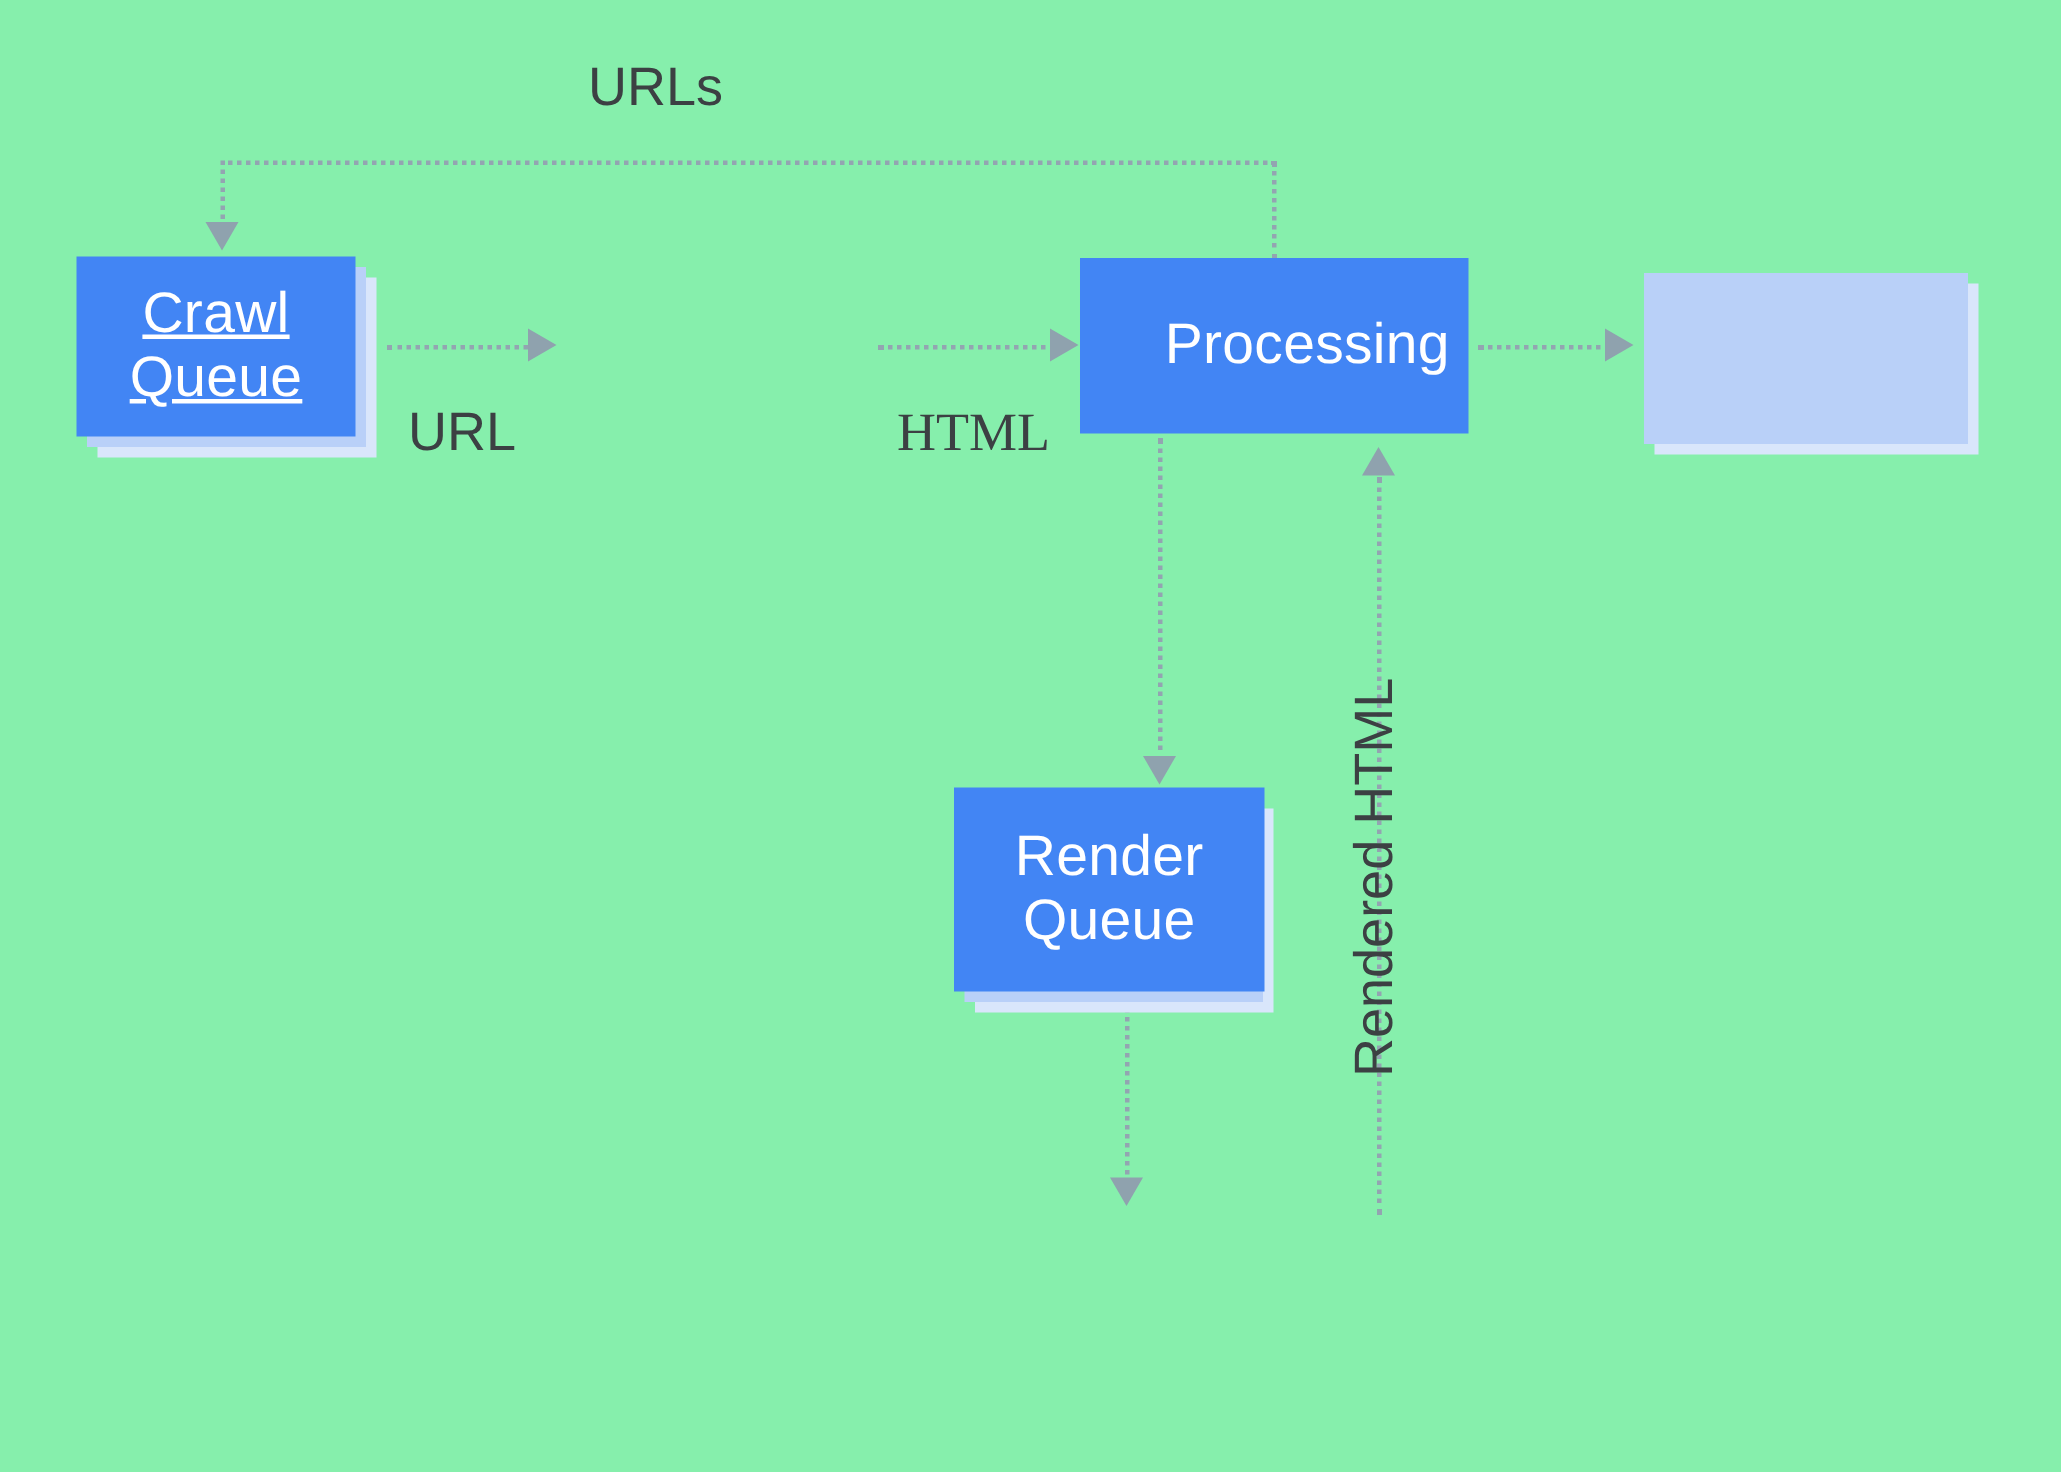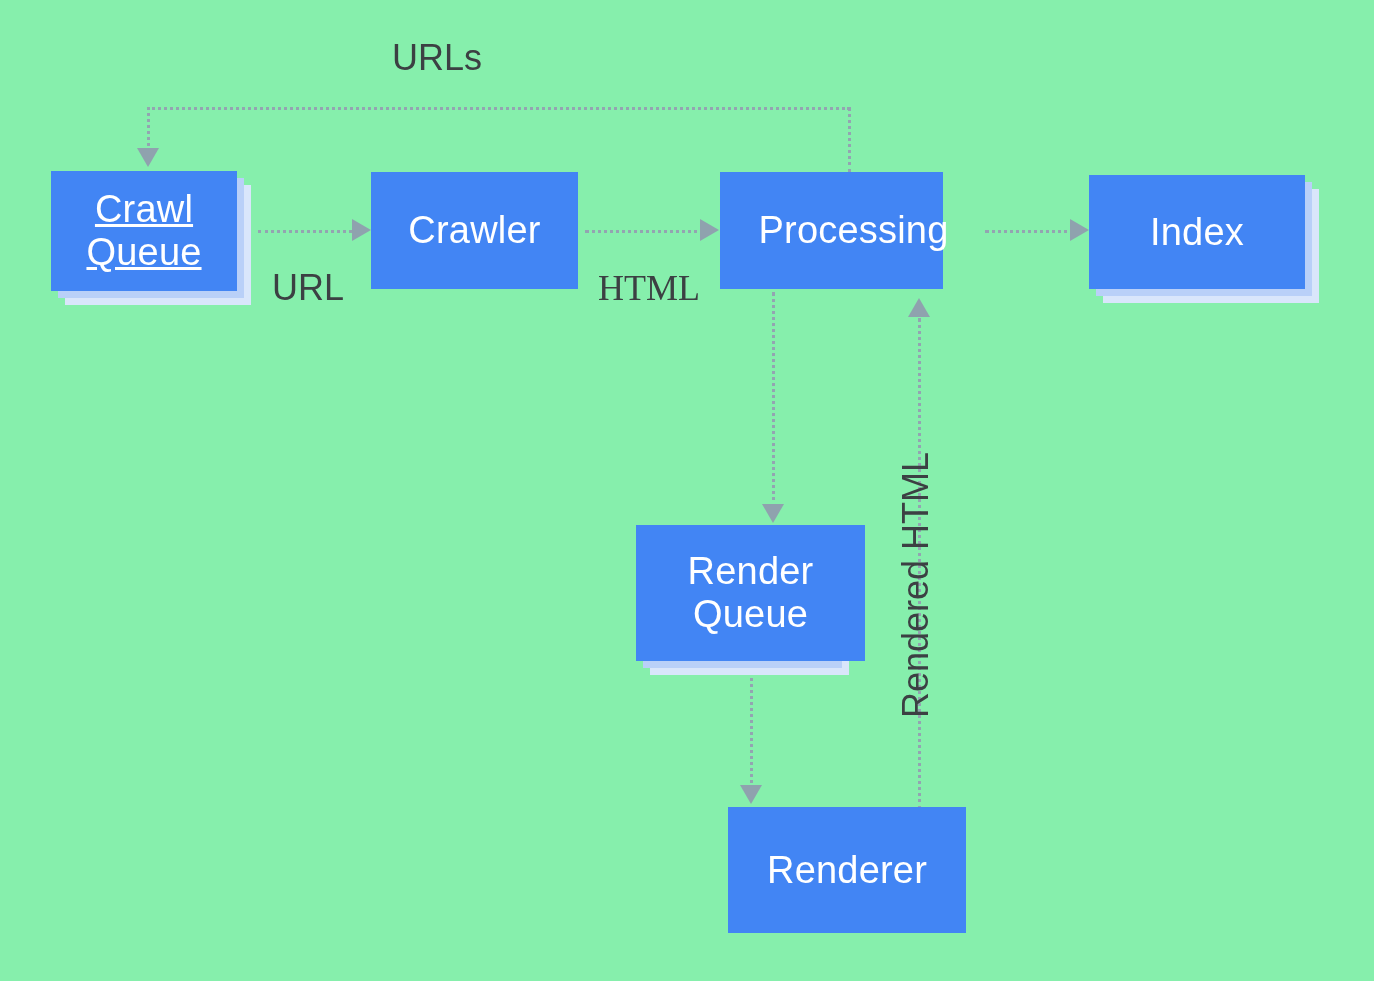--- a/index.html
+++ b/index.html
@@ -126,28 +126,25 @@
 
   <div class="edge-label" style="left:598px; top:270px;font-family:Liberation Serif, serif;">HTML</div>
 
   <div class="edge-label rot" style="left:898px; top:718px;">Rendered HTML</div>
 
   <div class="stack-back" style="left:65px; top:185px; width:186px; height:120px;"></div>
   <div class="stack-mid" style="left:58px; top:178px; width:186px; height:120px;"></div>
   <div class="node" style="left:51px; top:171px; width:186px; height:120px;text-decoration:underline;">Crawl
 Queue</div>
 
-  <div class="node" style="left:371px; top:172px; width:207px; height:117px;">Crawler</div>
 
-  <div class="node" style="left:720px; top:172px; width:223px; height:117px;padding-left:44px;">Processing</div>
+  <div class="node" style="left:720px; top:172px; width:259px; height:117px;padding-left:44px;">Processing</div>
 
   <div class="stack-back" style="left:1103px; top:189px; width:216px; height:114px;"></div>
   <div class="stack-mid" style="left:1096px; top:182px; width:216px; height:114px;"></div>
-  <div class="node" style="left:1089px; top:175px; width:216px; height:114px;">Index</div>
 
   <div class="stack-back" style="left:650px; top:539px; width:199px; height:136px;"></div>
   <div class="stack-mid" style="left:643px; top:532px; width:199px; height:136px;"></div>
-  <div class="node" style="left:636px; top:525px; width:229px; height:136px;text-align:center;">Render
+  <div class="node" style="left:636px; top:525px; width:207px; height:136px;text-align:center;">Render
 Queue</div>
 
-  <div class="node" style="left:728px; top:807px; width:238px; height:126px;">Renderer</div>
 
 </div>
 
 </body></html>

